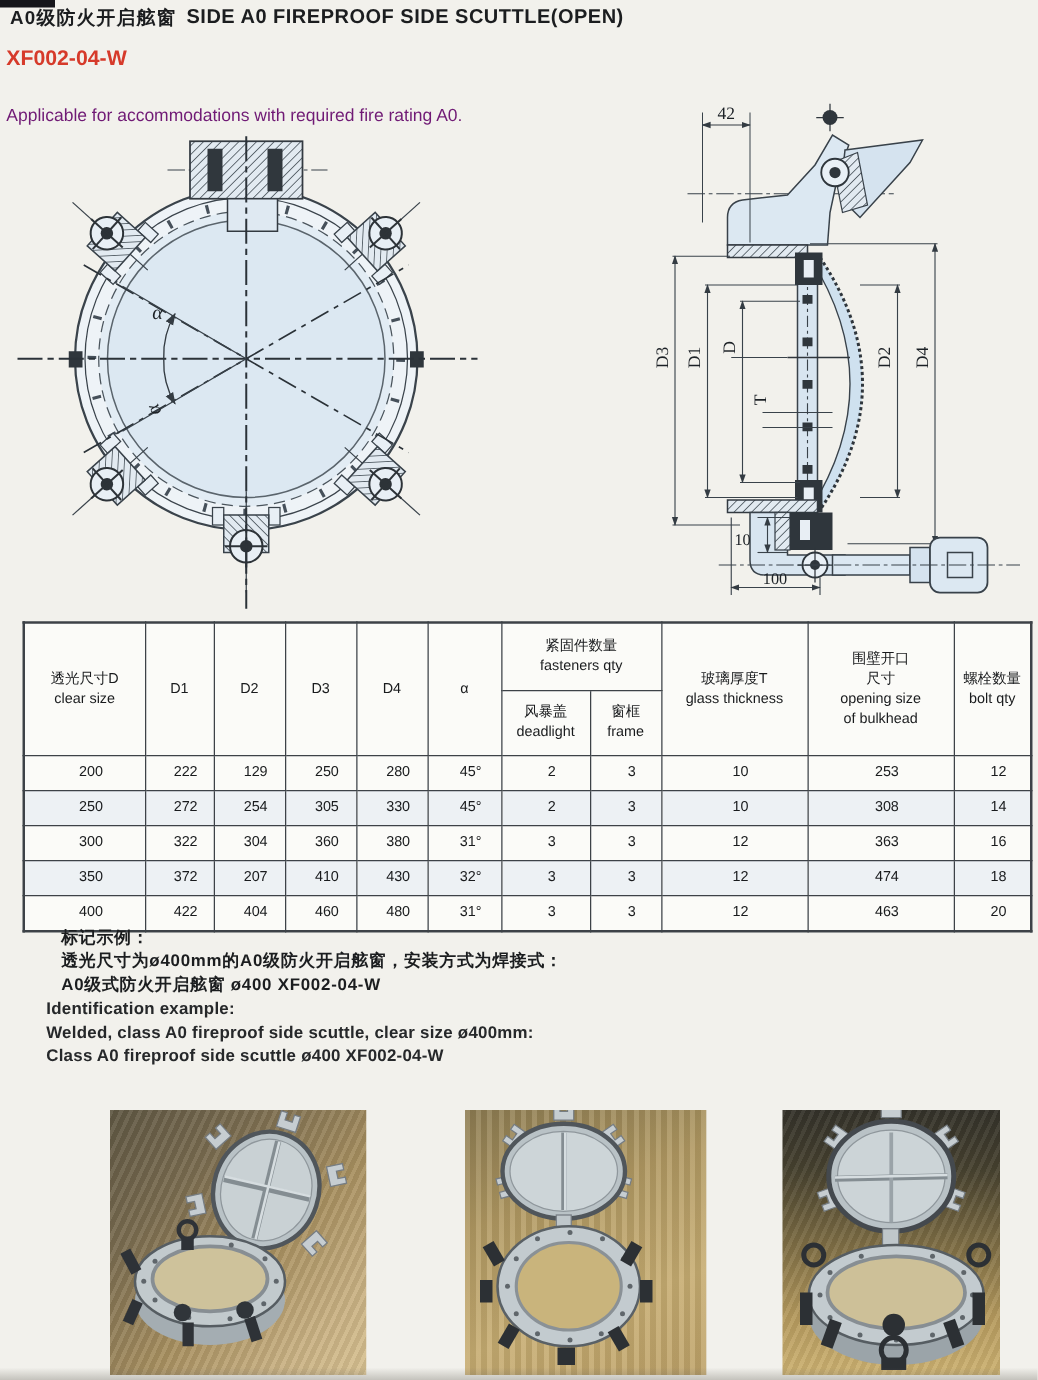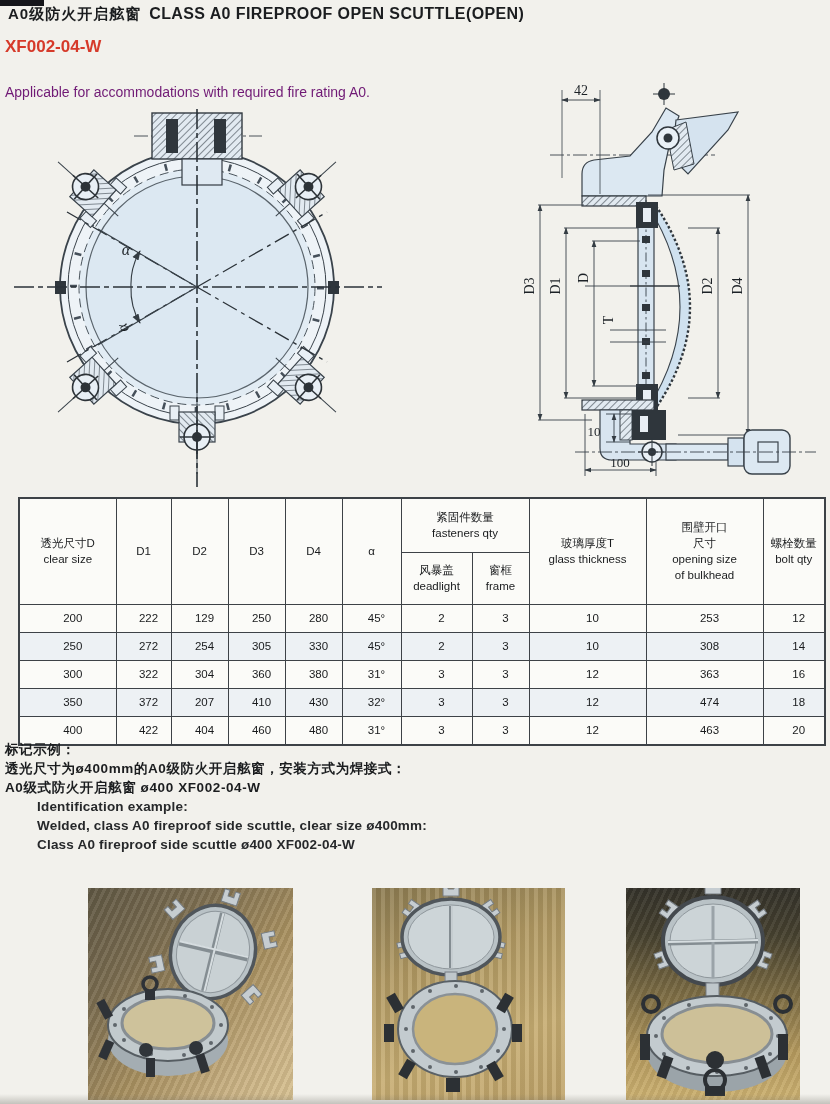--- a/index.html
+++ b/index.html
@@ -20,21 +20,21 @@
   .spec-table th,.spec-table td{border:1px solid #3d4247;text-align:center;vertical-align:middle;font-weight:400;color:#191b1d;padding:1px 2px;overflow:hidden;}
   .spec-table{border:2px solid #3d4247;}
   .spec-table th{font-size:11.5px;line-height:1.4;}
   .spec-table td{font-size:11.5px;height:25px;padding-left:12px;}
   .spec-table thead tr.h1{height:54px;}
   .spec-table thead tr.h2{height:52px;}
   .spec-table tbody tr:nth-child(even) td{background:#edf1f4;}
   .alpha-h{font-weight:700;font-size:12.5px;}
   .ident{position:absolute;left:5px;top:740px;line-height:19px;}
   .ident div{white-space:nowrap;}
-  .ident .zh{font-size:13.5px;font-weight:700;letter-spacing:0.6px;}
+  .ident .zh{font-size:13.5px;font-weight:700;letter-spacing:0.6px;margin-left:44px;}
   .ident .en{font-size:13.5px;font-weight:700;color:#26282a;letter-spacing:0.2px;margin-left:32px;}
   .photo{position:absolute;top:888px;height:212px;overflow:hidden;}
   #photo-1{left:88px;width:205px;background:
     repeating-linear-gradient(115deg,rgba(255,255,255,0.07) 0 3px,rgba(0,0,0,0.06) 3px 7px),
     linear-gradient(135deg,#5f5743 0%,#7a6c50 28%,#a89060 58%,#c9b183 82%,#d8c292 100%);}
   #photo-2{left:372px;width:193px;background:
     repeating-linear-gradient(90deg,rgba(255,255,255,0.10) 0 4px,rgba(0,0,0,0.07) 4px 9px),
     linear-gradient(160deg,#8d7c52 0%,#b29a63 35%,#c7ad72 70%,#bfa369 100%);}
   #photo-3{left:626px;width:174px;background:
     repeating-linear-gradient(115deg,rgba(255,255,255,0.06) 0 3px,rgba(0,0,0,0.05) 3px 7px),
@@ -42,21 +42,21 @@
   .photo svg{position:absolute;left:0;top:0;}
 </style>
 </head>
 <body>
 
 <div class="page">
   <div class="scan-mark"></div>
 
   <div class="title-row">
     <span class="title-zh">A0级防火开启舷窗</span>
-    <span class="title-en">CLASS A0 FIREPROOF OPEN SCUTTLE(OPEN)</span>
+    <span class="title-en">SIDE A0 FIREPROOF SIDE SCUTTLE(OPEN)</span>
   </div>
   <div class="model" style="color:#d63a2a">XF002-04-W</div>
   <div class="desc-en">Applicable for accommodations with required fire rating A0.</div>
 
   <svg id="front-view" class="drawing" width="410" height="390" viewBox="0 0 410 390">
     <defs>
       <pattern id="hatch1" width="5" height="5" patternUnits="userSpaceOnUse" patternTransform="rotate(45)">
         <rect width="5" height="5" fill="#e2eaf1"></rect>
           <line x1="0" y1="0" x2="0" y2="5" stroke="#4a545c" stroke-width="1.3"></line>
       </pattern>

